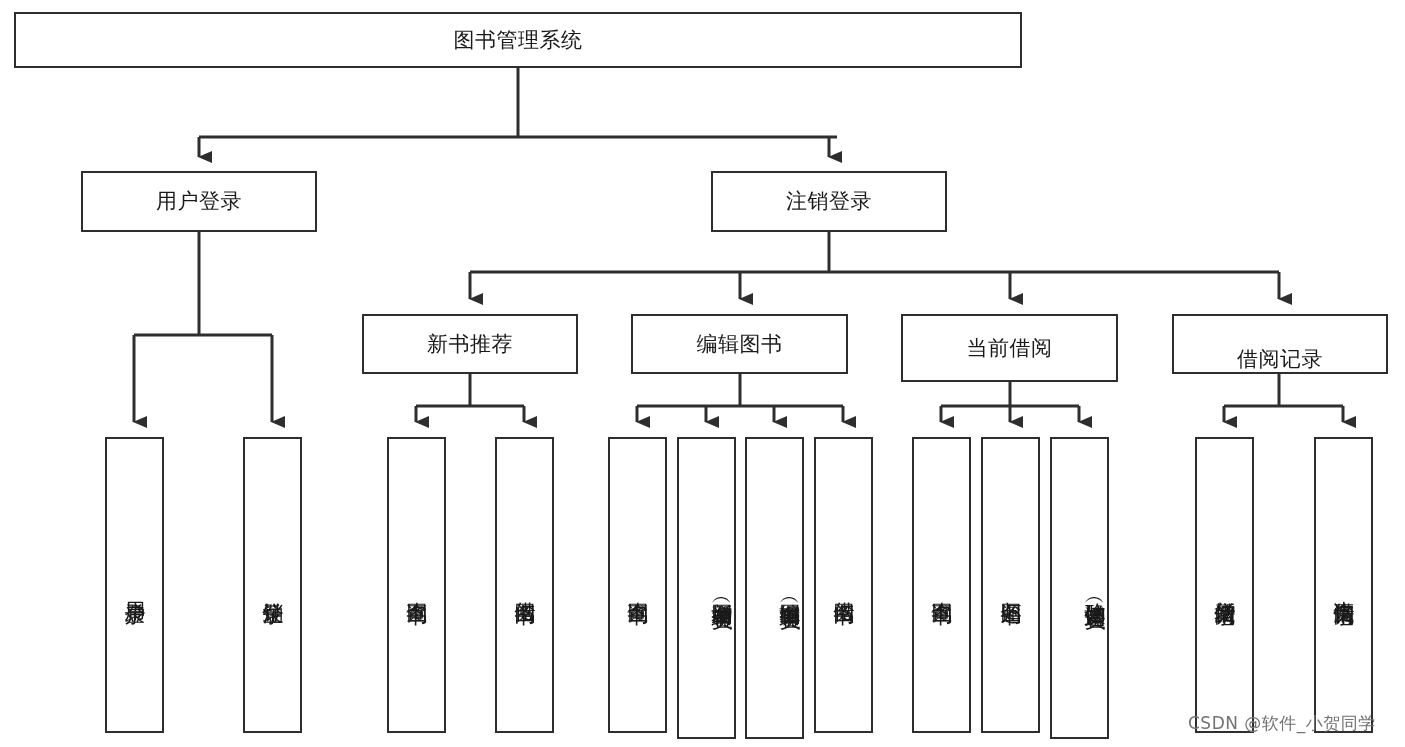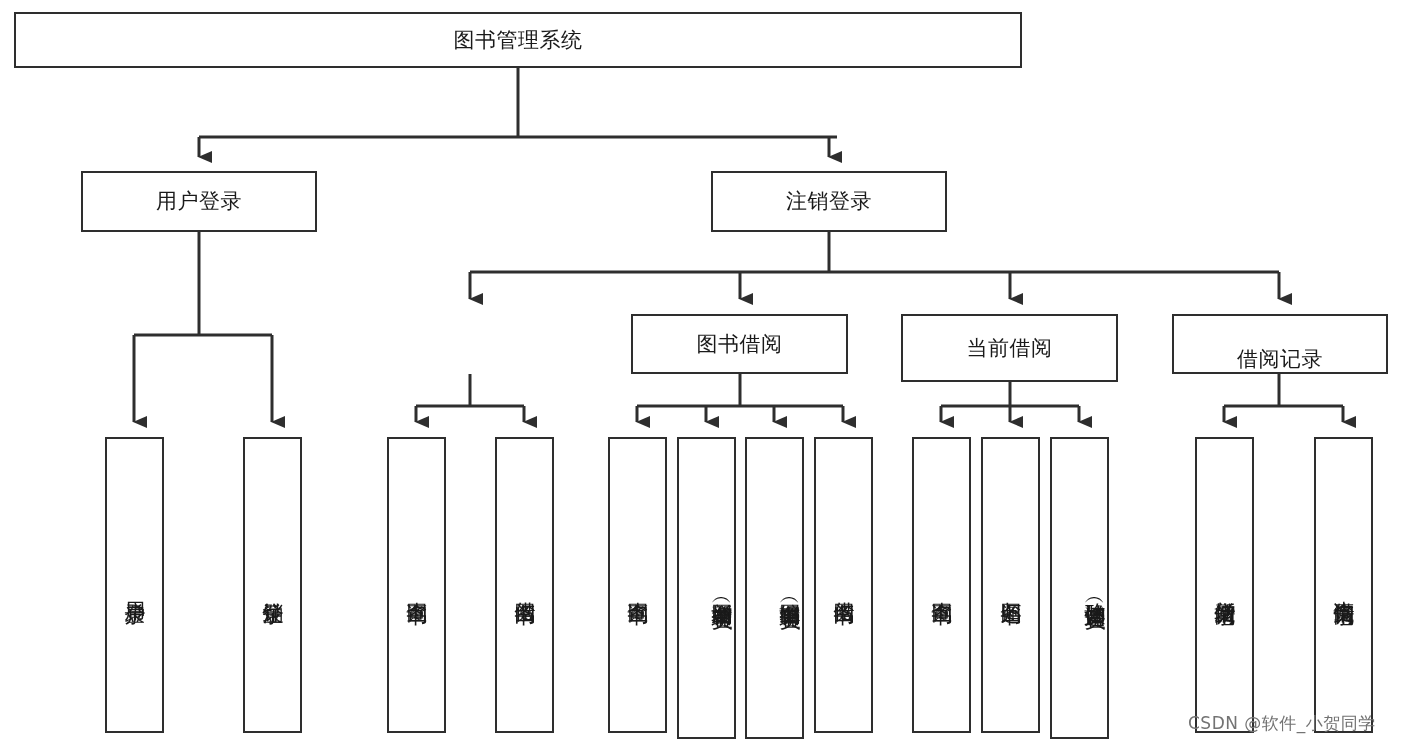--- a/index.html
+++ b/index.html
@@ -125,22 +125,25 @@
     <span class="label">图书管理系统</span>
   </div>
 
   <div class="node horiz" style="left:81px; top:171px; width:236px; height:61px;">
     <span class="label">用户登录</span>
   </div>
   <div class="node horiz" style="left:711px; top:171px; width:236px; height:61px;">
     <span class="label">注销登录</span>
   </div>
 
+  <div class="node horiz" style="left:362px; top:314px; width:216px; height:60px;">
+    <span class="label">新书推荐</span>
+  </div>
   <div class="node horiz" style="left:631px; top:314px; width:217px; height:60px;">
-    <span class="label">图书借阅</span>
+    <span class="label">编辑图书</span>
   </div>
   <div class="node horiz" style="left:901px; top:314px; width:217px; height:68px;">
     <span class="label">当前借阅</span>
   </div>
   <div class="node horiz" style="left:1172px; top:314px; width:216px; height:60px;align-items:flex-end;">
     <span class="label">借阅记录</span>
   </div>
 
   <div class="node vert" style="left:105px; top:437px; width:59px; height:296px; align-items:center;">
     <span class="label">用户登录</span>

